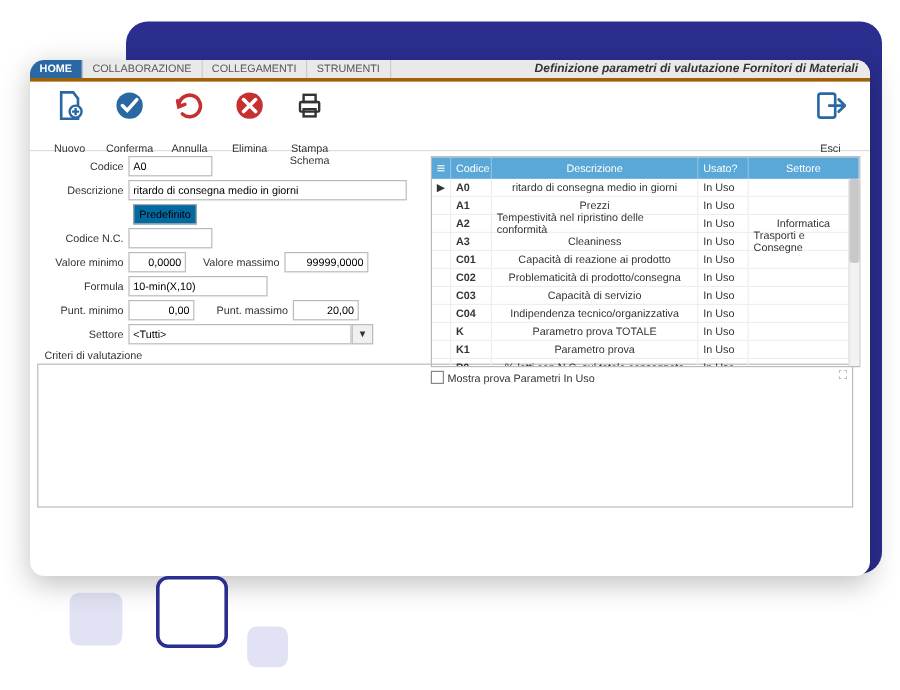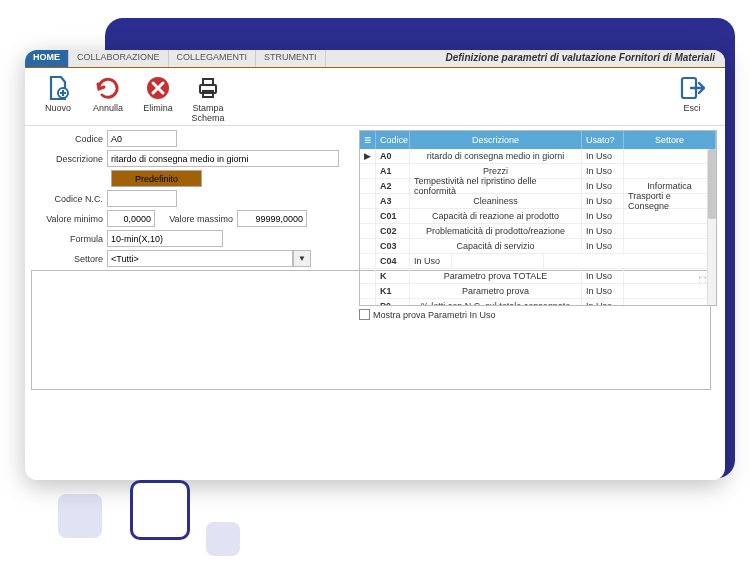--- a/index.html
+++ b/index.html
@@ -1,34 +1,34 @@
 <!DOCTYPE html>
 <html><head>
 <meta charset="utf-8">
 <style>
 * { box-sizing: border-box; margin: 0; padding: 0; font-family: Arial, sans-serif; }
 body { background: #fff; width: 750px; height: 575px; position: relative; }
 .bg-panel { position: absolute; top: 18px; left: 105px; width: 630px; height: 460px; background: #2b2e8f; border-radius: 18px; z-index: 1; }
 .app-window { position: absolute; top: 50px; left: 25px; width: 700px; height: 430px; background: #fff; border-radius: 12px; box-shadow: 0 6px 24px rgba(0,0,0,0.25); z-index: 2; overflow: hidden; font-size: 10px; color: #333; }
-.tabs { display: flex; height: 18px; background: #e9e9e9; border-bottom: 1px solid #a16207; }
+.tabs { display: flex; height: 18px; background: #e9e9e9; border-bottom: 3px solid #a16207; }
 .tab { padding: 2px 8px; font-size: 9px; color: #555; border-right: 1px solid #ccc; cursor: pointer; }
 .tab.active { background: #2968a3; color: #fff; font-weight: bold; }
 .title-bar { position: absolute; top: 2px; right: 10px; font-size: 10px; font-style: italic; font-weight: bold; color: #333; }
 .toolbar { display: flex; align-items: flex-start; padding: 6px 8px 4px; border-bottom: 1px solid #ddd; height: 58px; }
-.tool-btn { display: flex; flex-direction: column; align-items: center; width: 50px; font-size: 9px; color: #333; cursor: pointer; }
+.tool-btn { display: flex; flex-direction: column; align-items: center; width: 50px; font-size: 9px; color: #333; cursor: pointer; gap: 16px; }
 .tool-btn .icon { width: 28px; height: 28px; display: flex; align-items: center; justify-content: center; margin-bottom: 2px; }
 .tool-btn .label { text-align: center; line-height: 1.1; }
 .exit-btn { margin-left: auto; justify-content: flex-end; }
 svg { display: block; }
 .body-area { display: flex; padding: 4px 8px 8px; gap: 6px; height: calc(100% - 76px); }
 .form-panel { width: 320px; }
 .form-row { display: flex; align-items: center; margin-bottom: 3px; }
 .form-label { width: 74px; text-align: right; font-size: 9px; color: #333; padding-right: 4px; }
 .form-input { height: 17px; border: 1px solid #bbb; font-size: 9px; padding: 1px 3px; background: #fff; }
-.predefined-btn { margin-left: 78px; height: 17px; padding: 1px 23px; font-size: 9px; border: 1px solid #aaa; background: #a16207; cursor: pointer; }
+.predefined-btn { margin-left: 78px; height: 17px; padding: 1px 4px; font-size: 9px; border: 1px solid #aaa; background: #0369a1; cursor: pointer; }
 .folder-btn { width: 18px; height: 17px; border: 1px solid #bbb; background: #fff; display: flex; align-items: center; justify-content: center; cursor: pointer; }
 .dropdown-btn { width: 18px; height: 17px; border: 1px solid #bbb; background: #f0f0f0; display: flex; align-items: center; justify-content: center; cursor: pointer; }
 .criteria-label { font-size: 9px; margin: 4px 0 2px 4px; }
 .criteria-box { width: 680px; height: 120px; border: 1px solid #bbb; margin-left: -2px; position: relative; }
 .expand-icon { position: absolute; top: 4px; right: 4px; font-size: 10px; color: #999; cursor: pointer; }
 .grid-panel { flex: 1; display: flex; flex-direction: column; }
 .grid-wrap { border: 1px solid #bbb; height: 176px; overflow: hidden; position: relative; }
 .grid-header { display: flex; background: #5aa8d8; color: #fff; font-size: 9px; height: 18px; align-items: center; }
 .grid-header .gh { padding: 0 4px; border-right: 1px solid rgba(255,255,255,0.3); height: 100%; display: flex; align-items: center; }
 .menu-icon { width: 16px; justify-content: center; font-size: 12px; }
@@ -76,20 +76,29 @@
             <path d="M6 2 h10 l4 5 v17 h-14 z" fill="none" stroke="#2968a3" stroke-width="2.2"></path>
             <circle cx="18" cy="18" r="5" fill="#fff" stroke="#2968a3" stroke-width="2"></circle>
             <path d="M18 15 v6 M15 18 h6" stroke="#2968a3" stroke-width="2"></path>
           </svg>
       </span>
       <span class="label">Nuovo</span>
     </div>
     <div class="tool-btn">
       <span class="icon">
         <svg width="26" height="26" viewBox="0 0 26 26">
+            <circle cx="13" cy="13" r="11" fill="#2968a3"></circle>
+            <path d="M7 13 l4 4 l8 -9" stroke="#fff" stroke-width="3" fill="none" stroke-linecap="round"></path>
+          </svg>
+      </span>
+      <span class="label">Conferma</span>
+    </div>
+    <div class="tool-btn">
+      <span class="icon">
+        <svg width="26" height="26" viewBox="0 0 26 26">
             <path d="M4 13 a9 9 0 1 1 3 7" fill="none" stroke="#c73030" stroke-width="3" stroke-linecap="round"></path>
             <path d="M3 9 l1 5 l5 -2" fill="none" stroke="#c73030" stroke-width="3" stroke-linecap="round"></path>
           </svg>
       </span>
       <span class="label">Annulla</span>
     </div>
     <div class="tool-btn">
       <span class="icon">
         <svg width="26" height="26" viewBox="0 0 26 26">
             <circle cx="13" cy="13" r="11" fill="#c73030"></circle>
@@ -140,29 +149,36 @@
       </div>
       <div class="form-row">
         <div class="form-label">Valore minimo</div>
         <input class="form-input" style="width: 48px; text-align: right;" value="0,0000">
         <div class="form-label" style="width:82px">Valore massimo</div>
         <input class="form-input" style="width: 70px; text-align: right;" value="99999,0000">
       </div>
       <div class="form-row">
         <div class="form-label">Formula</div>
         <input class="form-input" style="width: 116px;" value="10-min(X,10)">
+      </div>
+      <div class="form-row">
+        <div class="form-label">Punt. minimo</div>
+        <input class="form-input" style="width: 55px; text-align: right;" value="0,00">
+        <div class="form-label" style="width:82px">Punt. massimo</div>
+        <input class="form-input" style="width: 55px; text-align: right;" value="20,00">
       </div>
       <div class="form-row">
         <div class="form-label">Settore</div>
         <input class="form-input" style="width: 186px;" value="&lt;Tutti&gt;">
         <div class="dropdown-btn">
           <span style="font-size:8px">▼</span>
         </div>
       </div>
 
+      <div class="criteria-label">Criteri di valutazione</div>
       <div class="criteria-box">
         <span class="expand-icon">⛶</span>
       </div>
     </div>
 
     <div class="grid-panel">
       <div class="grid-wrap">
         <div class="grid-header">
           <div class="gh menu-icon">≡</div>
           <div class="gh col-code">Codice</div>
@@ -208,38 +224,39 @@
               <div class="gc col-code">C01</div>
               <div class="gc col-desc">Capacità di reazione ai prodotto</div>
               <div class="gc col-used">In Uso</div>
               <div class="gc col-sector">
                 <tutti></tutti>
               </div>
             </div>
             <div class="grid-row">
               <div class="gc row-marker"></div>
               <div class="gc col-code">C02</div>
-              <div class="gc col-desc">Problematicità di prodotto/reazione</div>
+              <div class="gc col-desc">Problematicità di prodotto/consegna</div>
               <div class="gc col-used">In Uso</div>
               <div class="gc col-sector">
                 <tutti></tutti>
               </div>
             </div>
             <div class="grid-row">
               <div class="gc row-marker"></div>
               <div class="gc col-code">C03</div>
               <div class="gc col-desc">Capacità di servizio</div>
               <div class="gc col-used">In Uso</div>
               <div class="gc col-sector">
                 <tutti></tutti>
               </div>
             </div>
             <div class="grid-row">
               <div class="gc row-marker"></div>
               <div class="gc col-code">C04</div>
+              <div class="gc col-desc">Indipendenza tecnico/organizzativa</div>
               <div class="gc col-used">In Uso</div>
               <div class="gc col-sector">
                 <tutti></tutti>
               </div>
             </div>
             <div class="grid-row">
               <div class="gc row-marker"></div>
               <div class="gc col-code">K</div>
               <div class="gc col-desc">Parametro prova TOTALE</div>
               <div class="gc col-used">In Uso</div>

